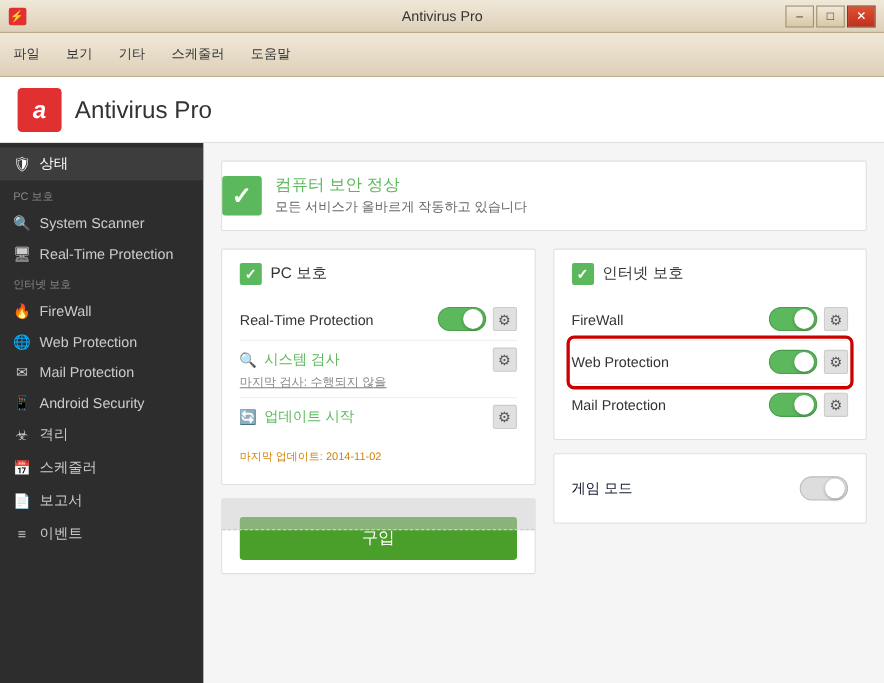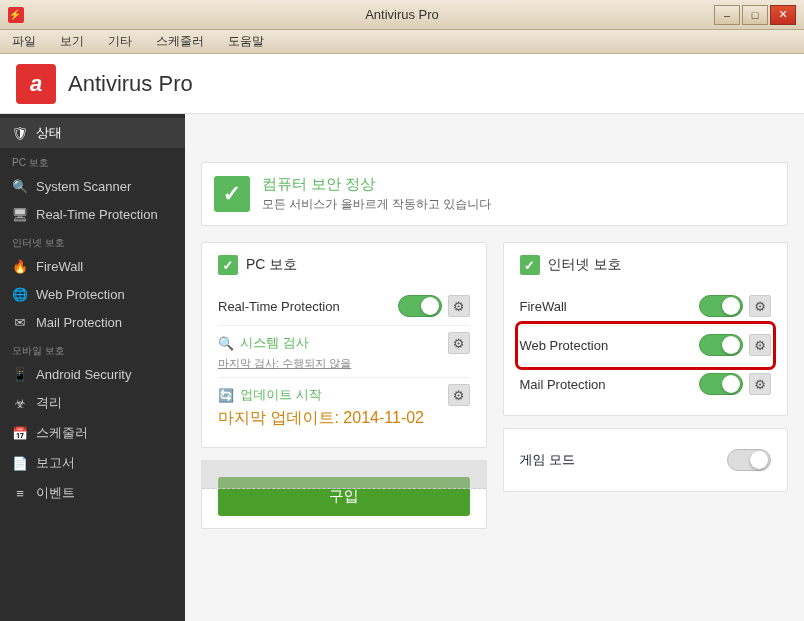--- a/index.html
+++ b/index.html
@@ -19,21 +19,21 @@
     .title-bar-icon { width: 16px; height: 16px; background: #e03030; border-radius: 2px; display: flex; align-items: center; justify-content: center; }
     .title-bar-icon::after { content: '⚡'; color: white; font-size: 10px; }
     .title-bar-title { font-size: 13px; color: #333; flex: 1; text-align: center; position: absolute; left: 50%; transform: translateX(-50%); }
     .title-bar-controls { display: flex; gap: 2px; }
     .title-bar-btn { width: 26px; height: 20px; background: linear-gradient(to bottom, #f0e8d8, #d8c8a8); border: 1px solid #a09070; cursor: pointer; display: flex; align-items: center; justify-content: center; font-size: 11px; color: #333; }
     .title-bar-btn.close { background: linear-gradient(to bottom, #e05030, #c03020); border-color: #903020; color: white; }
 
     
     .menu-bar {
       background: linear-gradient(to bottom, #f0e8d8, #ddd0b8);
-      height: 24px;
+      height: 40px;
       display: flex;
       align-items: center;
       padding: 0 8px;
       gap: 16px;
       border-bottom: 1px solid #c0b090;
     }
     .menu-item { font-size: 12px; color: #333; cursor: pointer; padding: 2px 4px; }
 
     
     .app-container { display: flex; flex-direction: column; height: calc(621px - 54px); }
@@ -88,26 +88,25 @@
       background: #f5f5f5;
       padding: 16px;
       overflow-y: auto;
     }
 
     
     .status-banner {
       background: white;
       border: 1px solid #e0e0e0;
       border-radius: 2px;
-      padding: 12px 12px;
+      padding: 12px 0;
       display: flex;
       align-items: center;
       gap: 12px;
       margin-bottom: 16px;
-      margin-top: 32px;
     }
     .status-check { width: 36px; height: 36px; background: #5cb85c; border-radius: 3px; display: flex; align-items: center; justify-content: center; }
     .status-check::after { content: '✓'; color: white; font-size: 22px; font-weight: bold; }
     .status-text-wrap {}
     .status-title { font-size: 15px; color: #5cb85c; font-weight: 500; }
     .status-sub { font-size: 12px; color: #666; margin-top: 2px; }
 
     
     .two-col { display: flex; gap: 16px; }
     .col { flex: 1; }
@@ -188,21 +187,21 @@
     }
     .scanner-row-top { display: flex; align-items: center; justify-content: space-between; }
     .scanner-row-title { display: flex; align-items: center; gap: 6px; font-size: 13px; color: #5cb85c; cursor: pointer; }
     .scanner-row-sub { font-size: 11px; color: #888; margin-top: 2px; padding-left: 0; text-decoration: underline; }
     .scanner-row-sub span { color: #888; }
 
     
     .update-row { padding: 6px 0; }
     .update-row-top { display: flex; align-items: center; justify-content: space-between; }
     .update-row-title { display: flex; align-items: center; gap: 6px; font-size: 13px; color: #5cb85c; cursor: pointer; }
-    .update-row-sub { font-size: 16px; color: #888; margin-top: 2px; }
+    .update-row-sub { font-size: 10px; color: #888; margin-top: 18px; }
     .update-row-sub span { color: #d4820a; }
 
     
     .buy-section {
       background: white;
       border: 1px solid #e0e0e0;
       padding: 8px 16px 12px;
       border-radius: 2px;
       margin-bottom: 8px;
       text-align: center;
@@ -323,21 +322,20 @@
       </div>
       <div class="sidebar-item">
         <span class="si-icon">🌐</span>
         <span>Web Protection</span>
       </div>
       <div class="sidebar-item">
         <span class="si-icon">✉</span>
         <span>Mail Protection</span>
       </div>
 
-      <div class="sidebar-section-label">모바일 보호</div>
       <div class="sidebar-item">
         <span class="si-icon">📱</span>
         <span>Android Security</span>
       </div>
 
       <div class="sidebar-item">
         <span class="si-icon">☣</span>
         <span>격리</span>
       </div>
       <div class="sidebar-item">

